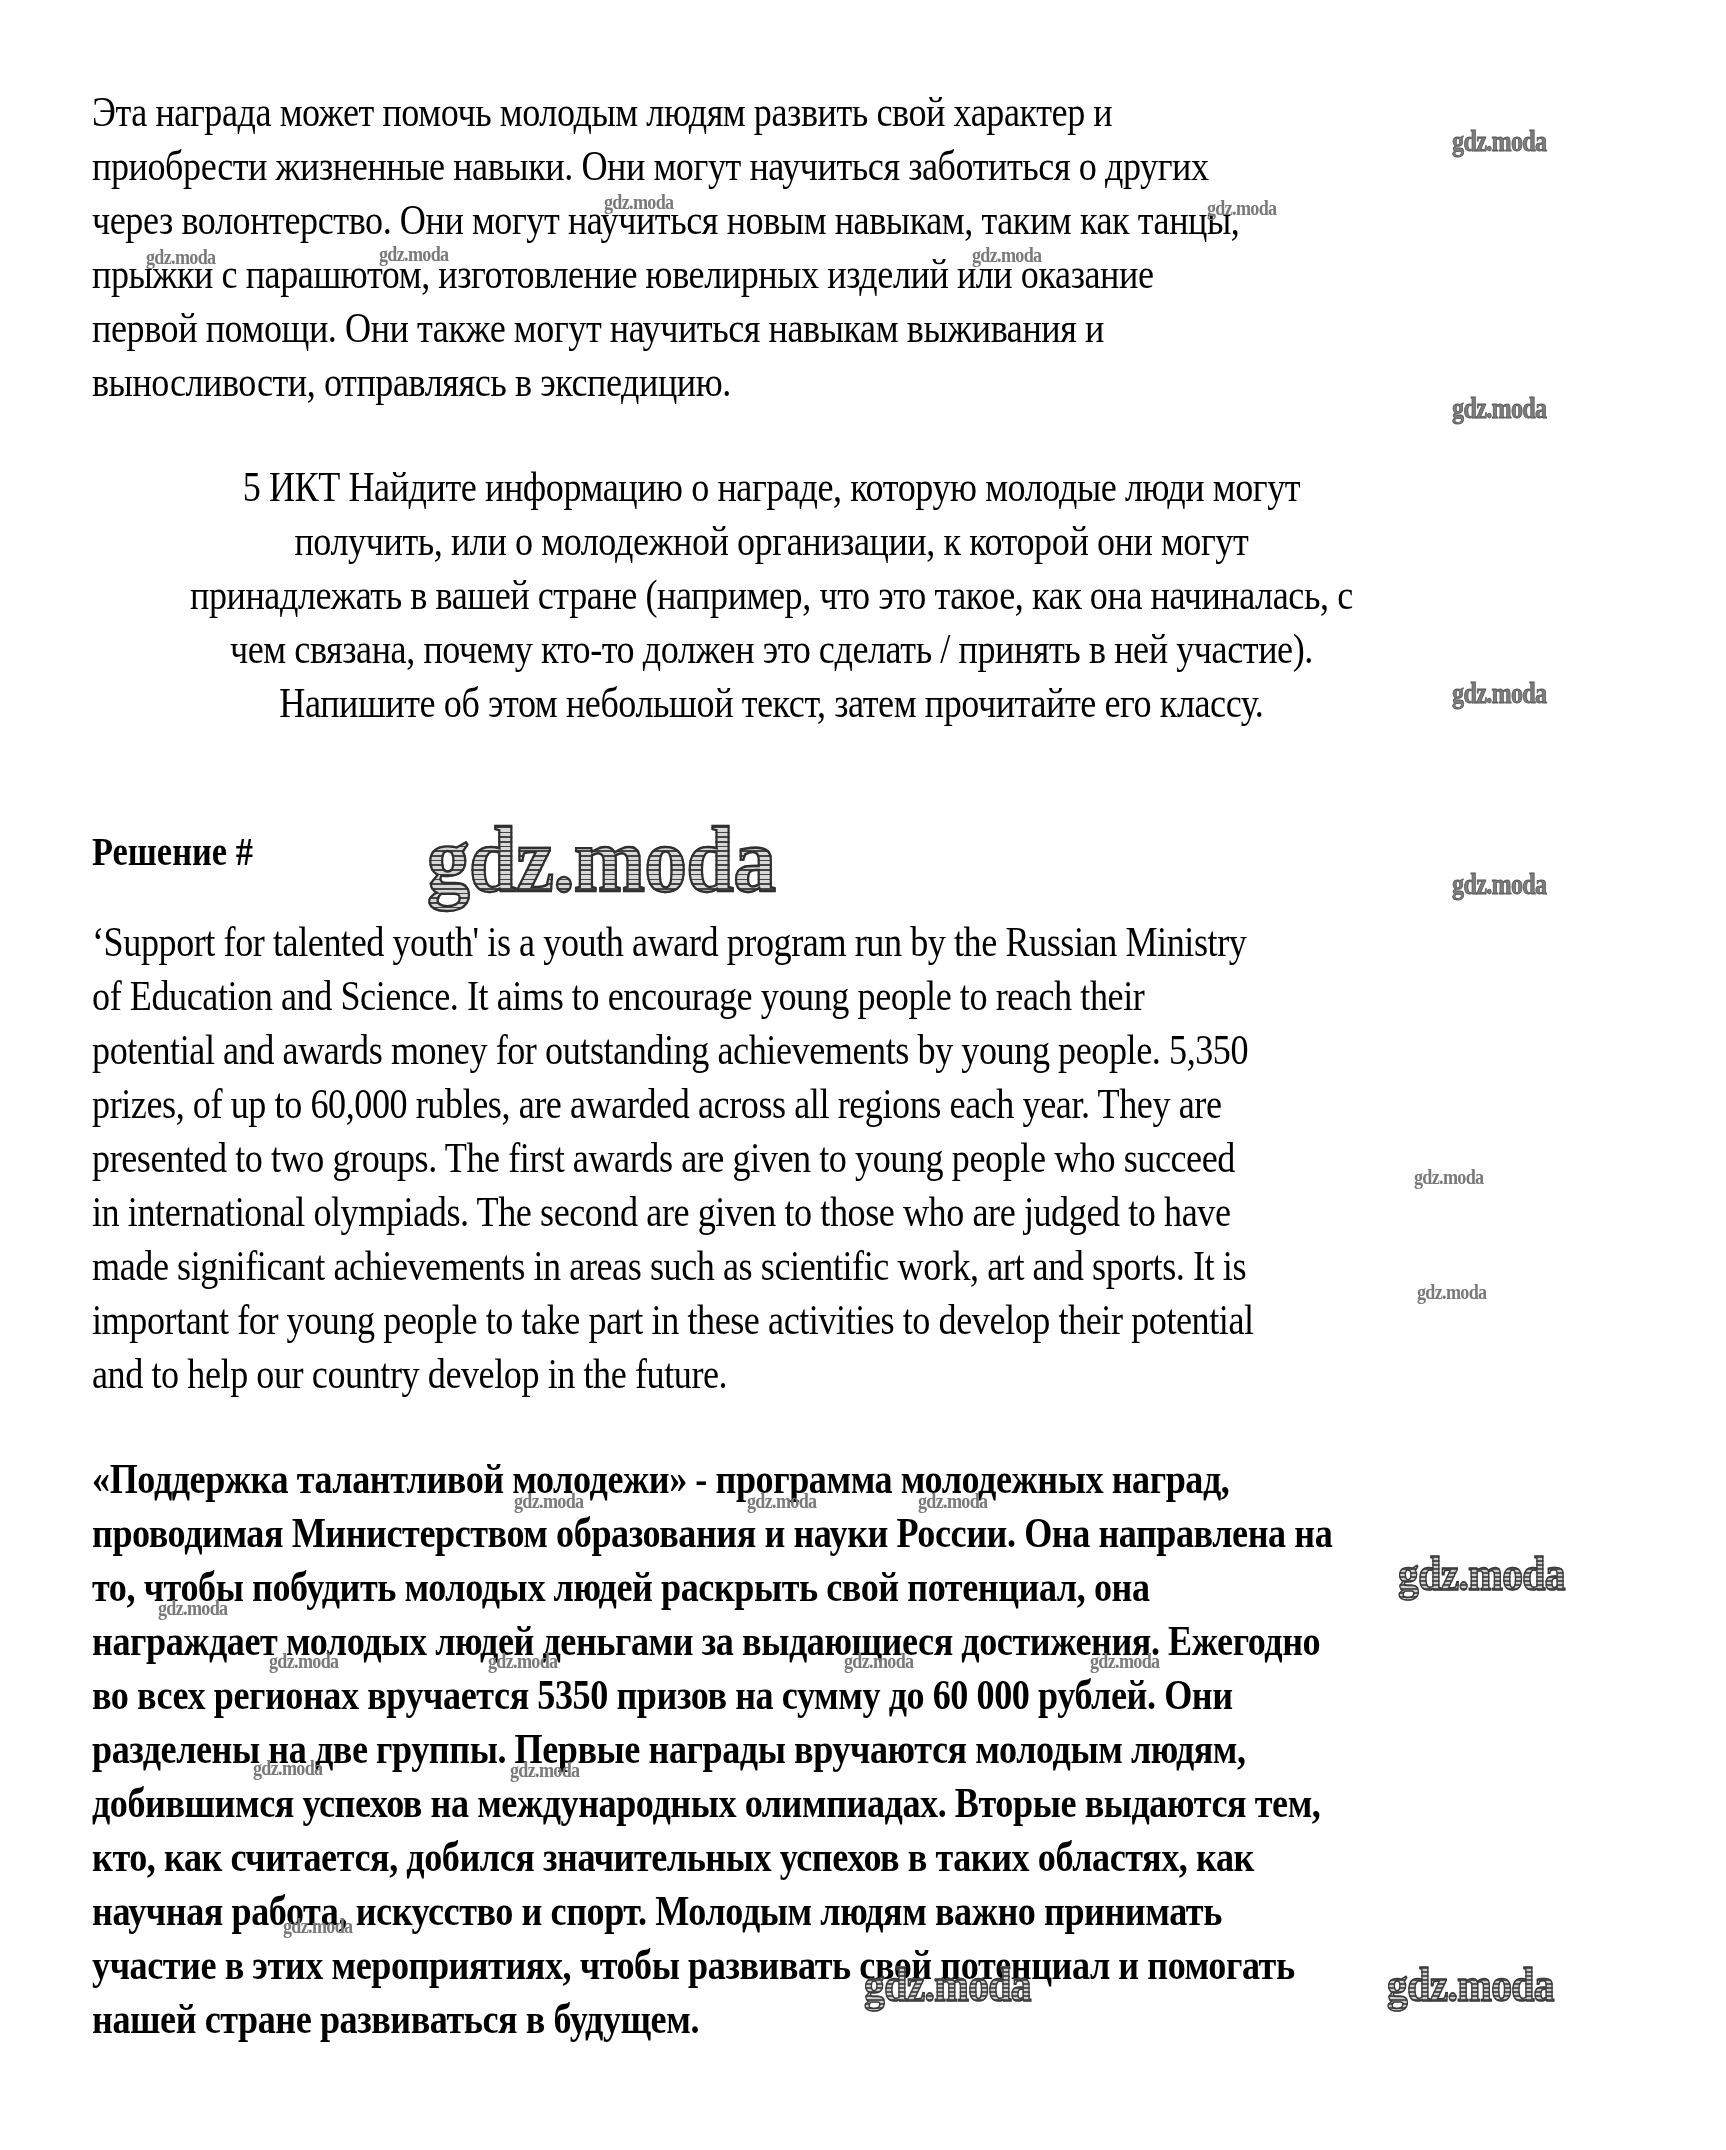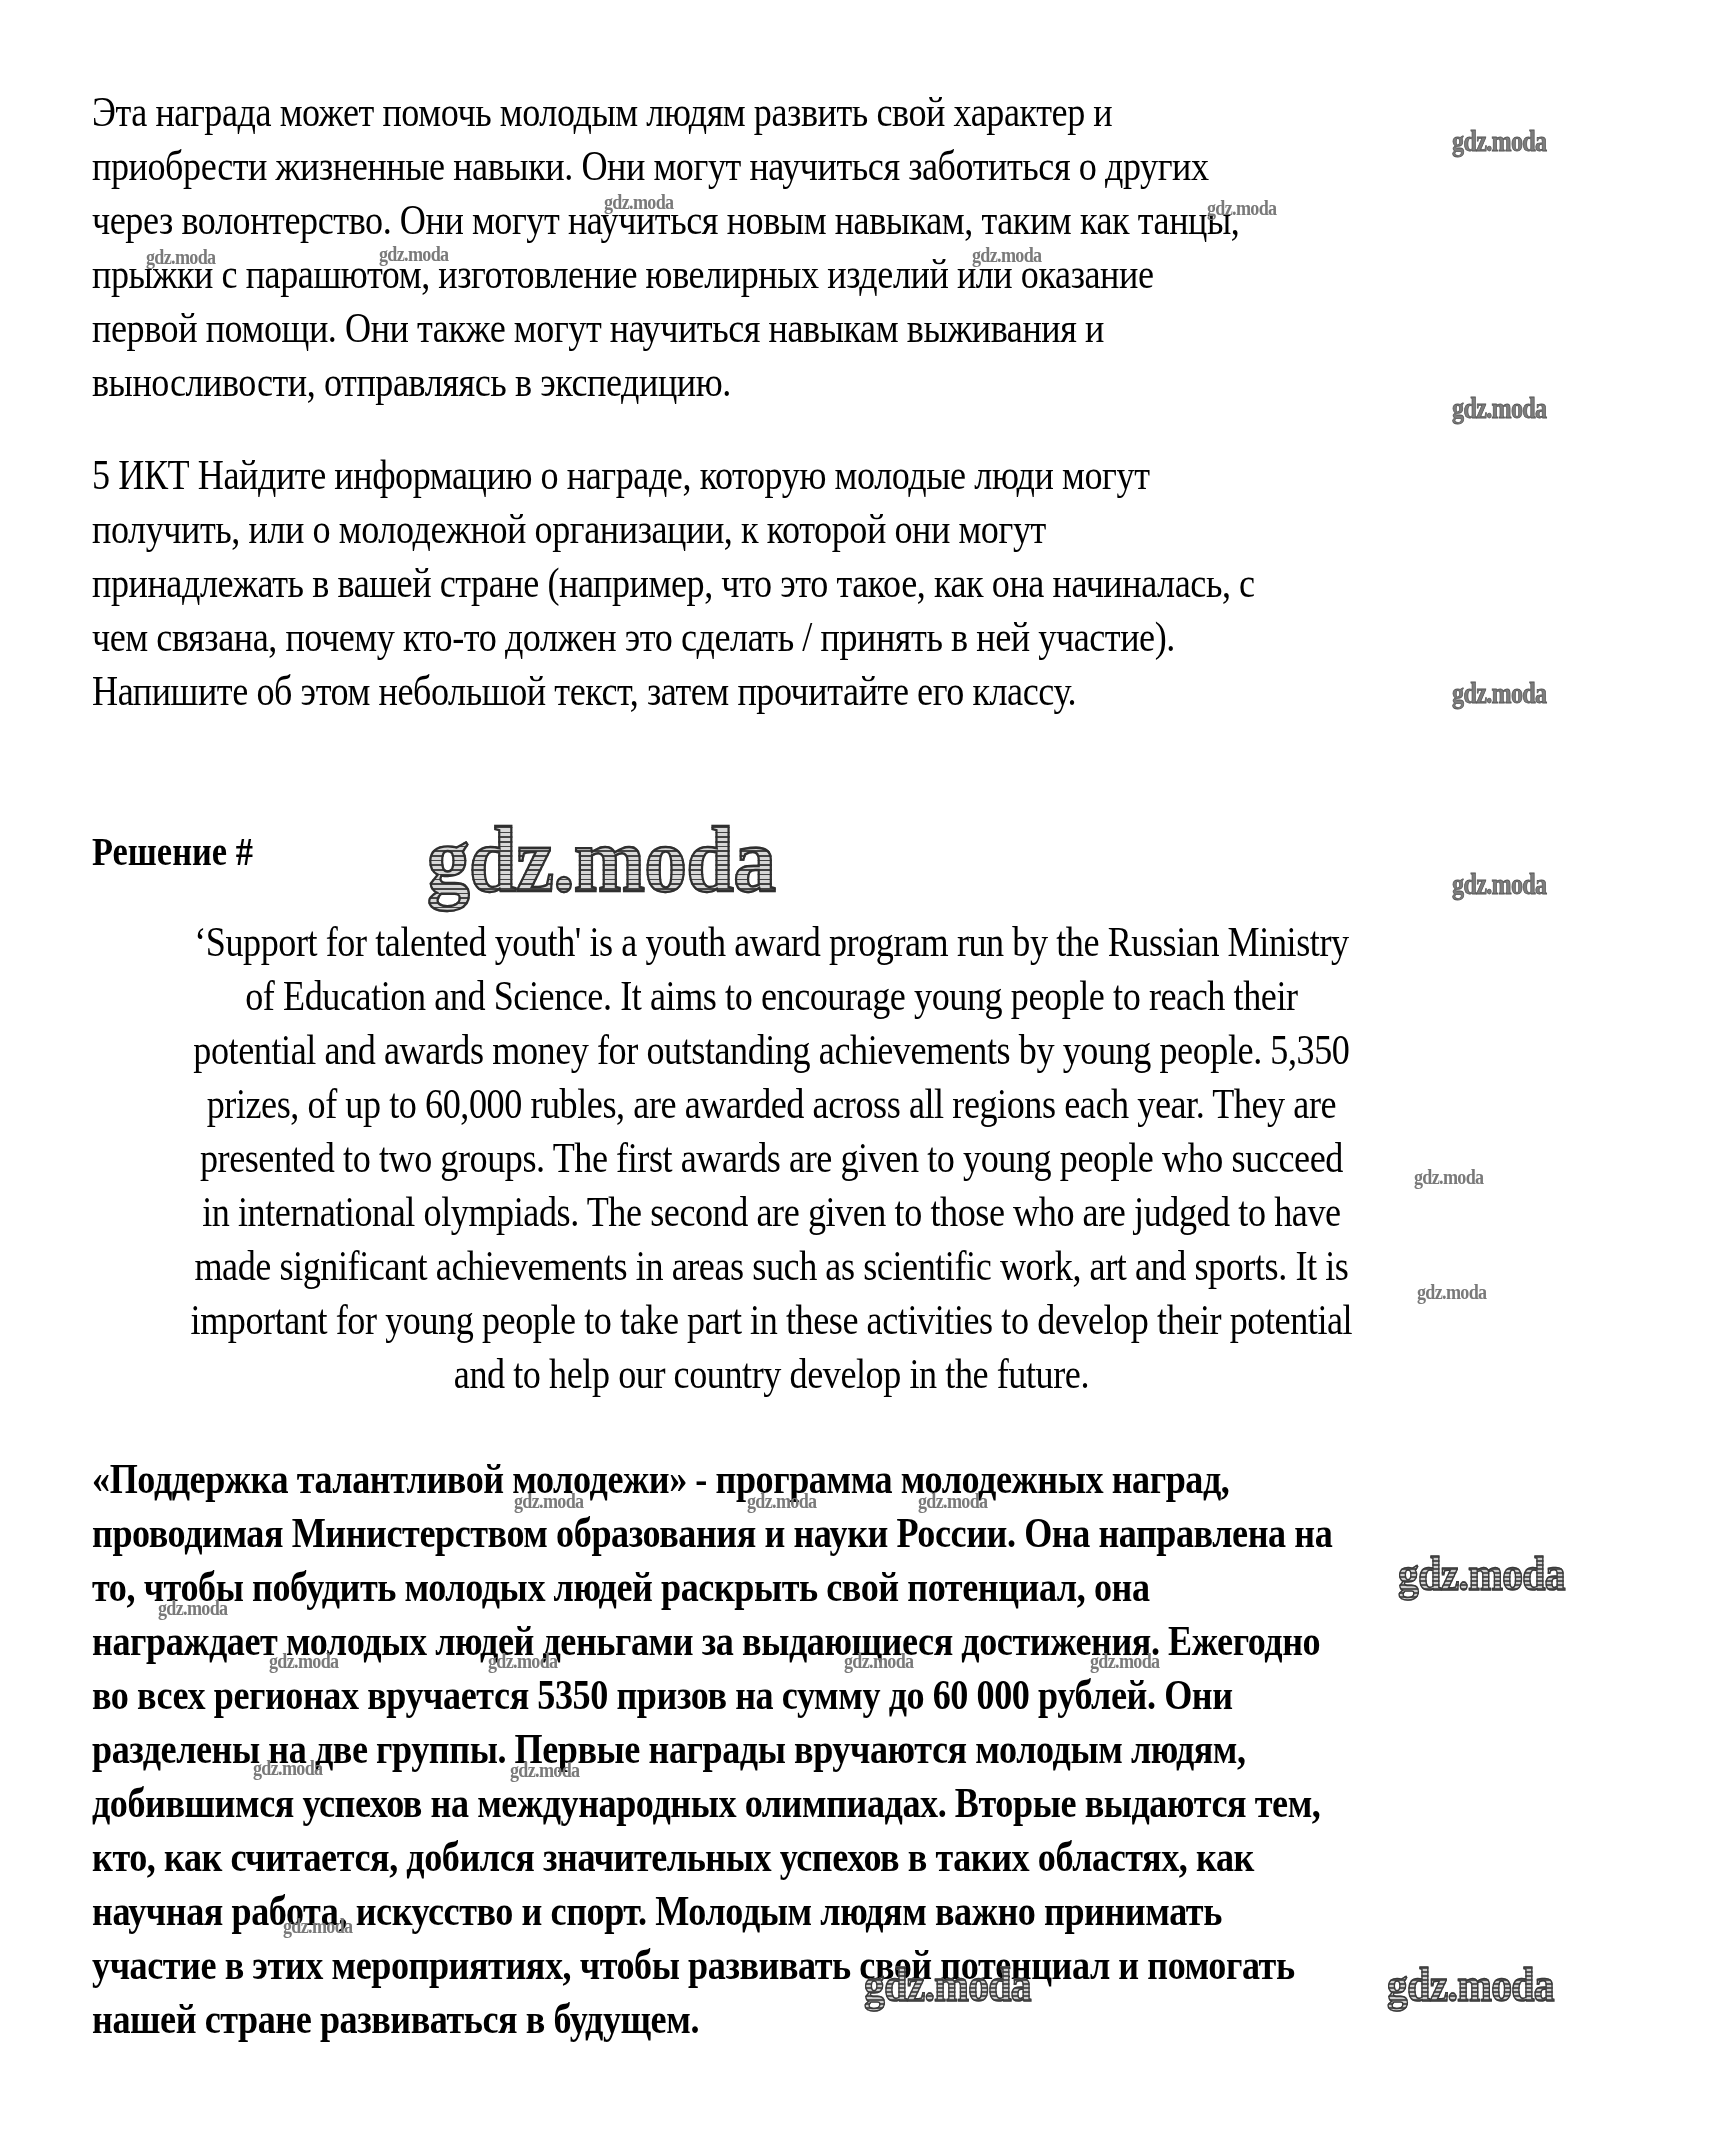--- a/index.html
+++ b/index.html
@@ -10,23 +10,23 @@
   }
   .page { position: absolute; left: 0; top: 0; width: 1432px; height: 2151px; }
   .para {
     position: absolute; left: 92px; width: 1580px;
     font-size: 42px; line-height: 54px;
     letter-spacing: -0.5px;
     transform-origin: left top;
   }
   .line { display: block; white-space: nowrap; transform: scaleX(0.86); transform-origin: left center; }
   #p1 { top: 85px; }
-  #p2 { top: 448px; }
+  #p2 { top: 460px; text-align: center; }
   #heading { position: absolute; left: 92px; top: 828px; font-size: 40px; font-weight: bold; white-space: nowrap; transform: scaleX(0.86); transform-origin: left center; }
-  #p3 { top: 915px; text-align: center; }
+  #p3 { top: 915px; }
   #p4 { top: 1452px; font-weight: bold; }
 
   .wm {
     position: absolute; white-space: nowrap;
     font-family: "Liberation Serif", "DejaVu Serif", serif;
     font-weight: bold; color: #8a8a8a;
     letter-spacing: -0.8px;
     transform: scaleX(0.85); transform-origin: left center;
   }
   .wm.s { font-size: 21.3px; color: #7a7a7a; }

